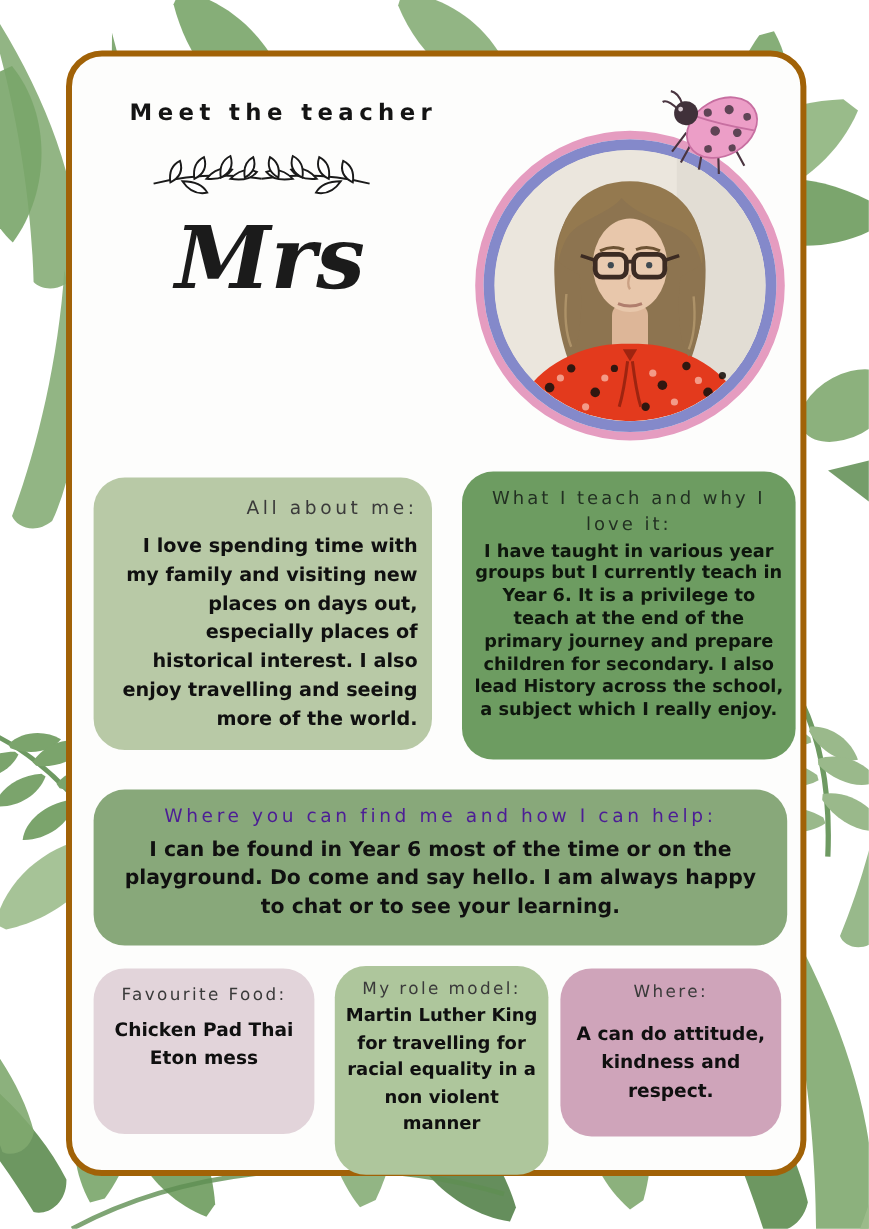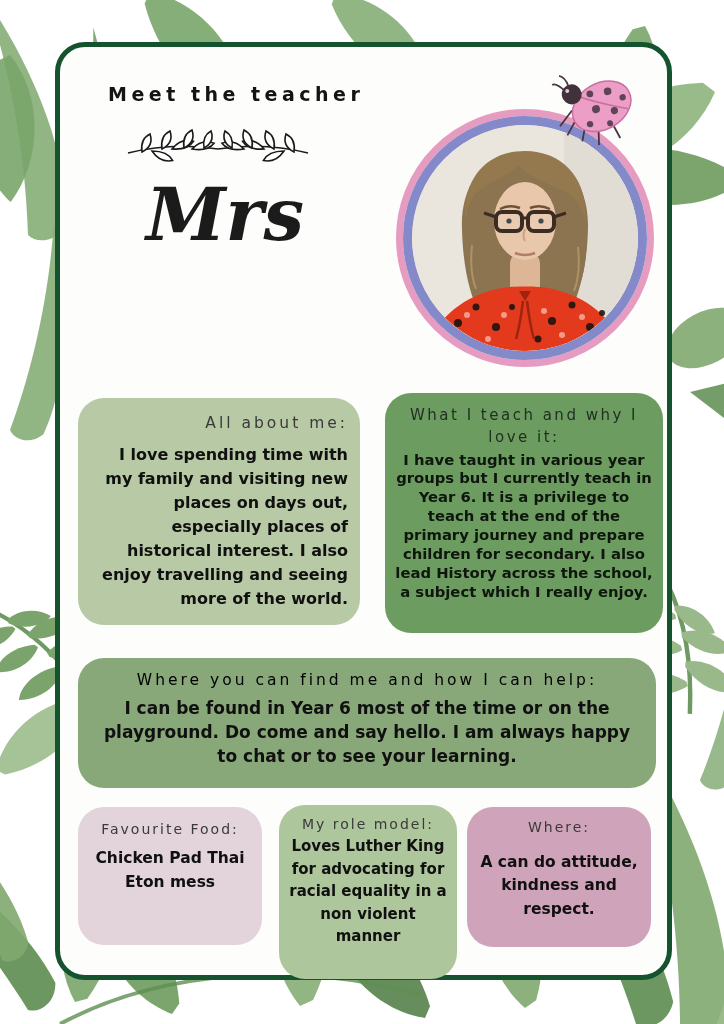--- a/index.html
+++ b/index.html
@@ -6,21 +6,21 @@
   body{
     width:724px;height:1024px;position:relative;overflow:hidden;
     background:#ffffff;
     font-family:"DejaVu Sans","Liberation Sans",sans-serif;
   }
   
   .leaf-bg{position:absolute;left:0;top:0;width:724px;height:1024px;z-index:0;}
   
   .card{
     position:absolute;left:55px;top:42px;width:617px;height:938px;
-    background:#fdfdfc;border:5px solid #14532d;border-radius:30px;
+    background:#fdfdfc;border:5px solid #a16207;border-radius:30px;
     box-sizing:border-box;z-index:1;
   }
   .title{
     position:absolute;left:48px;top:36px;width:320px;
     font-size:19px;font-weight:bold;letter-spacing:4.5px;color:#141414;
   }
   .laurel{position:absolute;left:62px;top:80px;width:192px;height:44px;}
   .name-line{
     position:absolute;text-align:center;color:#1b1b1b;
     font-family:"DejaVu Serif","Liberation Serif",serif;
@@ -44,21 +44,21 @@
     font-size:15.5px;letter-spacing:3px;color:#3a3a3a;font-weight:normal;
   }
   .box-heading.dark{color:#223022;}
   .box-body{font-weight:bold;white-space:pre-line;}
   .box-about{left:18px;top:351px;width:282px;height:227px;background:#b8c9a6;padding:16px 12px 0;text-align:right;}
   .box-about .box-body{font-size:16px;line-height:1.5;margin-top:11px;}
   .box-teach{left:325px;top:346px;width:278px;height:240px;background:#6d9c61;padding:12px 8px 0;}
   .box-teach .box-heading{font-size:15px;letter-spacing:2.5px;line-height:1.45;text-align:center;}
   .box-teach .box-body{font-size:14.8px;line-height:1.28;margin-top:2px;color:#0e160d;}
   .box-find{left:18px;top:611px;width:578px;height:130px;background:#88a87a;padding:13px 18px 0;}
-  .box-find .box-heading{color:#000000;}
+  .box-find .box-heading{color:#4c1d95;}
   .box-find .box-body{font-size:17px;line-height:1.42;margin-top:7px;}
   .box-small .box-heading{font-size:14px;letter-spacing:2px;}
   .box-food{left:18px;top:760px;width:184px;height:138px;background:#e2d4da;padding:14px 8px 0;}
   .box-food .box-body{font-size:15.5px;line-height:1.55;margin-top:9px;}
   .box-role{left:219px;top:758px;width:178px;height:174px;background:#aec69c;padding:11px 8px 0;}
   .box-role .box-body{font-size:15px;line-height:1.5;margin-top:3px;}
   .box-loves{left:407px;top:760px;width:184px;height:140px;background:#cfa4ba;padding:12px 8px 0;}
   .box-loves .box-body{font-size:15.5px;line-height:1.5;margin-top:16px;}
 </style>
 </head>
@@ -251,21 +251,21 @@
   </div>
 
   <div class="box box-small box-food">
     <div class="box-heading">Favourite Food:</div>
     <div class="box-body">Chicken Pad Thai
 Eton mess</div>
   </div>
 
   <div class="box box-small box-role">
     <div class="box-heading">My role model:</div>
-    <div class="box-body">Loves Luther King for advocating for racial equality in a non violent manner</div>
+    <div class="box-body">Martin Luther King for travelling for racial equality in a non violent manner</div>
   </div>
 
   <div class="box box-small box-loves">
     <div class="box-heading">Where:</div>
     <div class="box-body">A can do attitude, kindness and respect.</div>
   </div>
 
 </div>
 
 </body></html>

